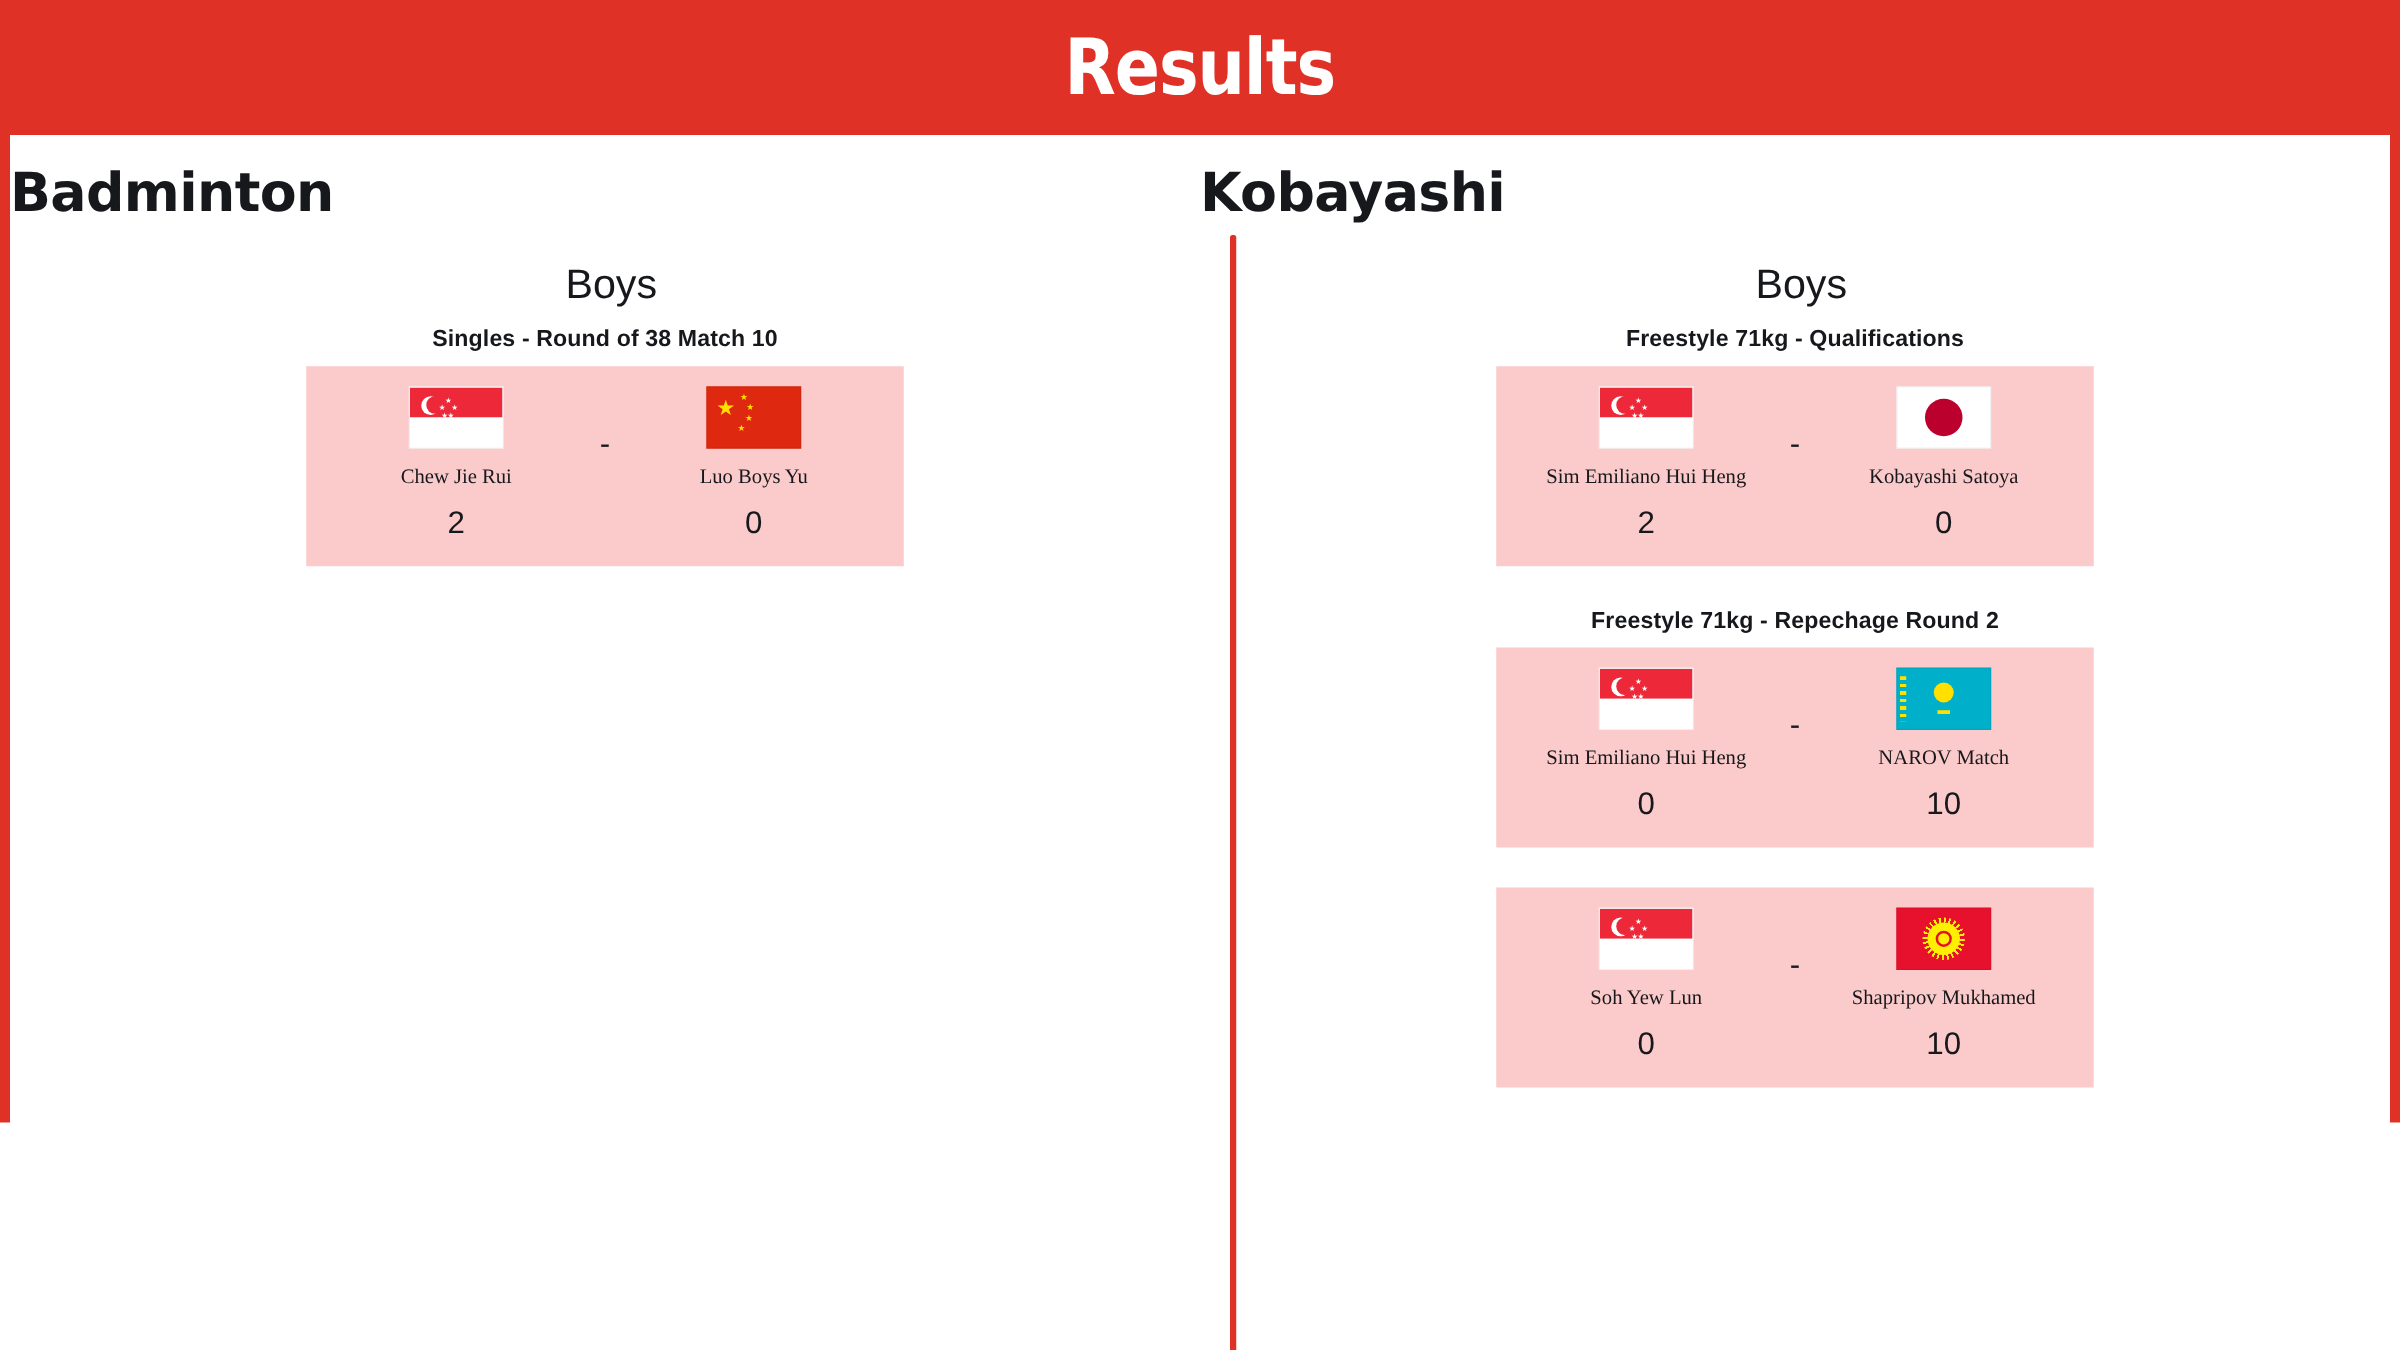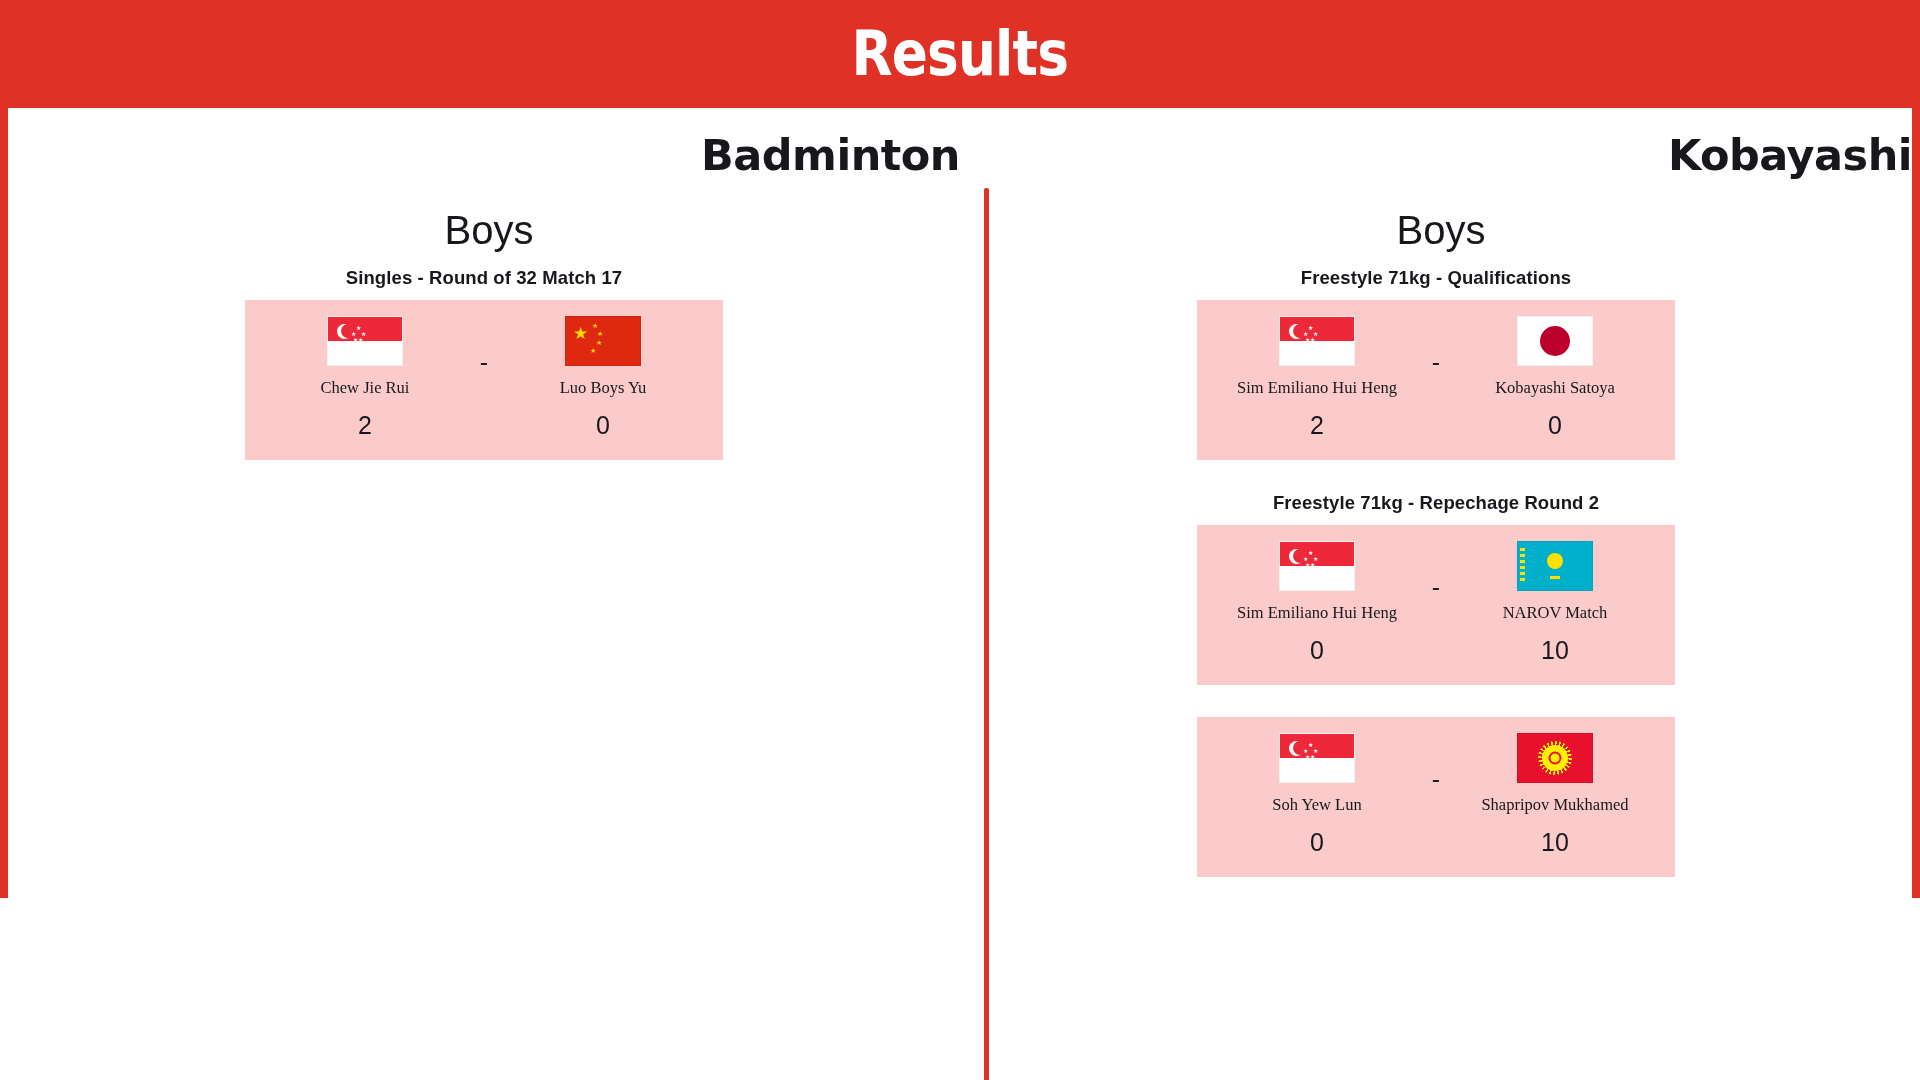--- a/index.html
+++ b/index.html
@@ -52,32 +52,31 @@
   .divider {
     position: absolute;
     left: 976px;
     top: 80px;
     width: 5px;
     height: 905px;
     background: #e03127;
     border-radius: 2px;
   }
   .sport-title {
-    text-align: right;
+    text-align: left;
     font-family: "DejaVu Sans", sans-serif;
     font-weight: 800;
     font-size: 43px;
     color: #16181c;
     letter-spacing: -0.5px;
     margin-bottom: 28px;
-    padding-left: 20px;
   }
   .gender-title {
     text-align: center;
-    font-size: 40px;
+    font-size: 33px;
     color: #16181c;
     font-weight: 400;
     margin-bottom: 14px;
     padding-left: 10px;
   }
   .event {
     margin-bottom: 32px;
   }
   .event-title {
     text-align: center;
@@ -174,21 +173,21 @@
 
   <div class="board">
 
     <div class="divider"></div>
 
     <div class="col">
       <div class="sport-title">Badminton</div>
       <div class="gender-title">Boys</div>
 
       <div class="event">
-        <div class="event-title">Singles - Round of 32 Match 17</div>
+        <div class="event-title">Singles - Round of 38 Match 10</div>
         <div class="match-card">
           <div class="side">
             <div class="flag flag-sg">
               <div class="top"></div>
                 <div class="bot"></div>
               <div class="moon"></div>
                 <div class="moon2"></div>
               <span class="st" style="top:8px;left:28px;">★</span>
               <span class="st" style="top:14px;left:33px;">★</span>
               <span class="st" style="top:20px;left:30px;">★</span>

